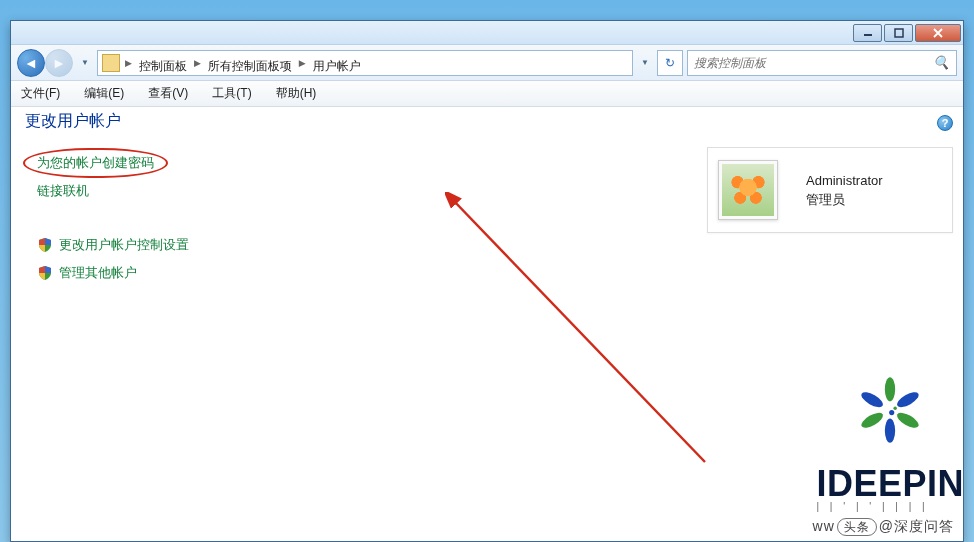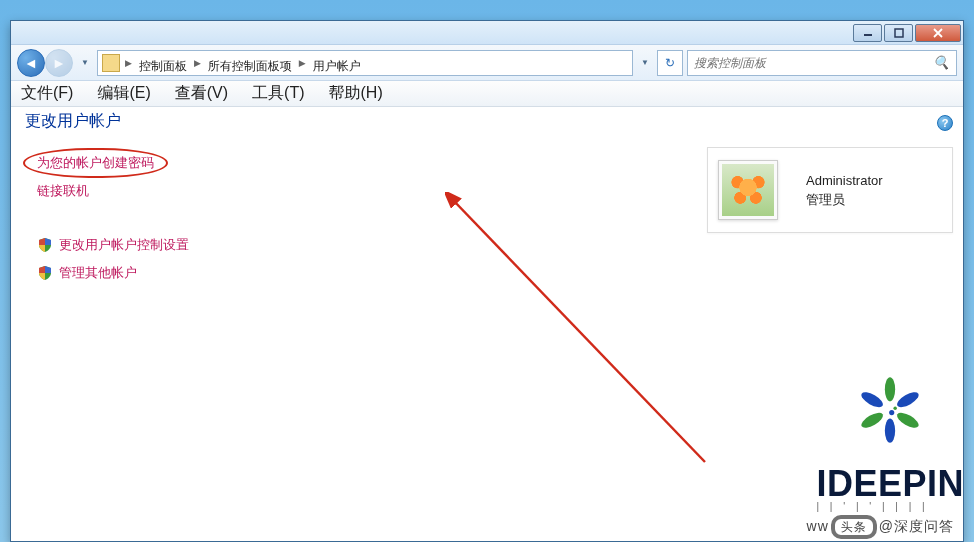--- a/index.html
+++ b/index.html
@@ -20,50 +20,50 @@
     .dropdown-tiny { width: 16px; height: 20px; display: flex; align-items: center; justify-content: center; color: #4a6a8a; font-size: 8px; cursor: pointer; }
     .breadcrumb { flex: 1; height: 26px; background: #fff; border: 1px solid #9bb8d4; display: flex; align-items: center; padding: 0 4px; gap: 2px; font-size: 12px; color: #222; }
     .breadcrumb .bc-icon { width: 18px; height: 18px; background: #f5d98a; border: 1px solid #c9a84a; display: inline-block; }
     .breadcrumb .sep { color: #666; font-size: 9px; padding: 0 3px; }
     .breadcrumb .bc-item { cursor: pointer; padding: 0 2px; margin-top: 8px; }
     .refresh-btn { width: 26px; height: 26px; border: 1px solid #9bb8d4; background: #fff; display: flex; align-items: center; justify-content: center; color: #2a6db8; font-size: 12px; cursor: pointer; }
     .search-box { width: 270px; height: 26px; background: #fff; border: 1px solid #9bb8d4; display: flex; align-items: center; padding: 0 6px; color: #888; font-size: 12px; font-style: italic; }
     .search-box input { border: none; outline: none; flex: 1; font-size: 12px; color: #888; font-style: italic; background: transparent; }
     .search-box .s-icon { color: #4a6a8a; font-size: 13px; }
 
-    .menubar { height: 26px; background: linear-gradient(180deg, #fdfdfd 0%, #eef3f8 100%); border-bottom: 1px solid #d4dde6; display: flex; align-items: center; padding: 0 6px; gap: 16px; font-size: 16px; color: #222; }
+    .menubar { height: 26px; background: linear-gradient(180deg, #fdfdfd 0%, #eef3f8 100%); border-bottom: 1px solid #d4dde6; display: flex; align-items: center; padding: 0 6px; gap: 16px; font-size: 12px; color: #222; }
     .menubar .menu-item { cursor: pointer; padding: 2px 4px; }
 
     .content { display: flex; height: calc(100% - 24px - 36px - 26px); position: relative; }
     .help-icon { position: absolute; top: 8px; right: 10px; width: 16px; height: 16px; border-radius: 50%; background: radial-gradient(circle at 35% 35%, #8bc8f0, #2a80c8); color: #fff; font-size: 11px; display: flex; align-items: center; justify-content: center; cursor: pointer; border: 1px solid #1a70b8; font-weight: bold; }
 
     .sidebar { width: 220px; padding: 20px 20px; font-size: 13px; }
     .sidebar .side-head { color: #1a5a90; margin-bottom: 18px; font-size: 13px; }
     .sidebar .side-link { color: #222; margin-bottom: 14px; cursor: pointer; line-height: 1.4; }
 
     .main { flex: 1; padding: 4px 14px; position: relative; }
     .main h1 { font-size: 16px; font-weight: normal; color: #003399; margin-bottom: 22px; }
     .action-list { padding-left: 12px; }
     .action-list .task { display: flex; align-items: center; gap: 6px; margin-bottom: 10px; font-size: 13px; }
-    .action-list .link { color: #be185d; cursor: pointer; }
+    .action-list .link { color: #15803d; cursor: pointer; }
     .action-list .red-circle { position: relative; }
     .action-list .red-circle::after { content: ""; position: absolute; left: -14px; right: -14px; top: -6px; bottom: -6px; border: 2px solid #d02a1a; border-radius: 50% / 55%; pointer-events: none; }
     .shield { width: 16px; height: 16px; display: inline-flex; }
     .shield svg { width: 16px; height: 16px; }
 
     .user-panel { position: absolute; top: 40px; right: 10px; width: 246px; height: 86px; background: #fff; border: 1px solid #ddd; display: flex; align-items: center; padding: 10px; gap: 28px; box-shadow: 0 1px 2px rgba(0,0,0,.04); }
     .user-avatar { width: 60px; height: 60px; border: 1px solid #ccc; padding: 3px; background: #fafafa; box-shadow: 0 1px 3px rgba(0,0,0,.15); }
     .user-avatar .flower { width: 100%; height: 100%; background: radial-gradient(circle at 50% 45%, #ffb04a 0 22%, transparent 23%), radial-gradient(circle at 30% 35%, #ff8a2a 0 12%, transparent 13%), radial-gradient(circle at 70% 35%, #ff8a2a 0 12%, transparent 13%), radial-gradient(circle at 35% 65%, #ff8a2a 0 12%, transparent 13%), radial-gradient(circle at 65% 65%, #ff8a2a 0 12%, transparent 13%), linear-gradient(180deg, #d8e8c8 0%, #a8d088 100%); }
     .user-info { font-size: 13px; color: #222; line-height: 1.5; }
 
     .arrow-annotation { position: absolute; top: 192px; left: 445px; pointer-events: none; }
 
     .watermark-logo { position: absolute; bottom: 30px; right: 10px; display: flex; align-items: center; gap: 6px; pointer-events: none; flex-direction: column; }
     .watermark-text { position: absolute; bottom: 6px; right: 20px; font-size: 14px; color: #444; font-weight: 500; letter-spacing: 1px; }
-    .watermark-text .tag { background: #fff; border: 4px solid #737373; border-radius: 10px; padding: 1px 6px; font-size: 12px; margin: 0 2px; }
+    .watermark-text .tag { background: #fff; border: 1px solid #737373; border-radius: 10px; padding: 1px 6px; font-size: 12px; margin: 0 2px; }
     .logo-spiral svg { width: 86px; height: 86px; }
     .ideepin { font-size: 36px; font-weight: 800; color: #0a1a3a; letter-spacing: 0.5px; }
     .ideepin .sub { display: block; font-size: 10px; font-weight: 400; letter-spacing: 4px; color: #666; margin-top: -4px; }
   </style>
 </head>
 <body>
 
 <div class="window">
 
   <div class="titlebar">

